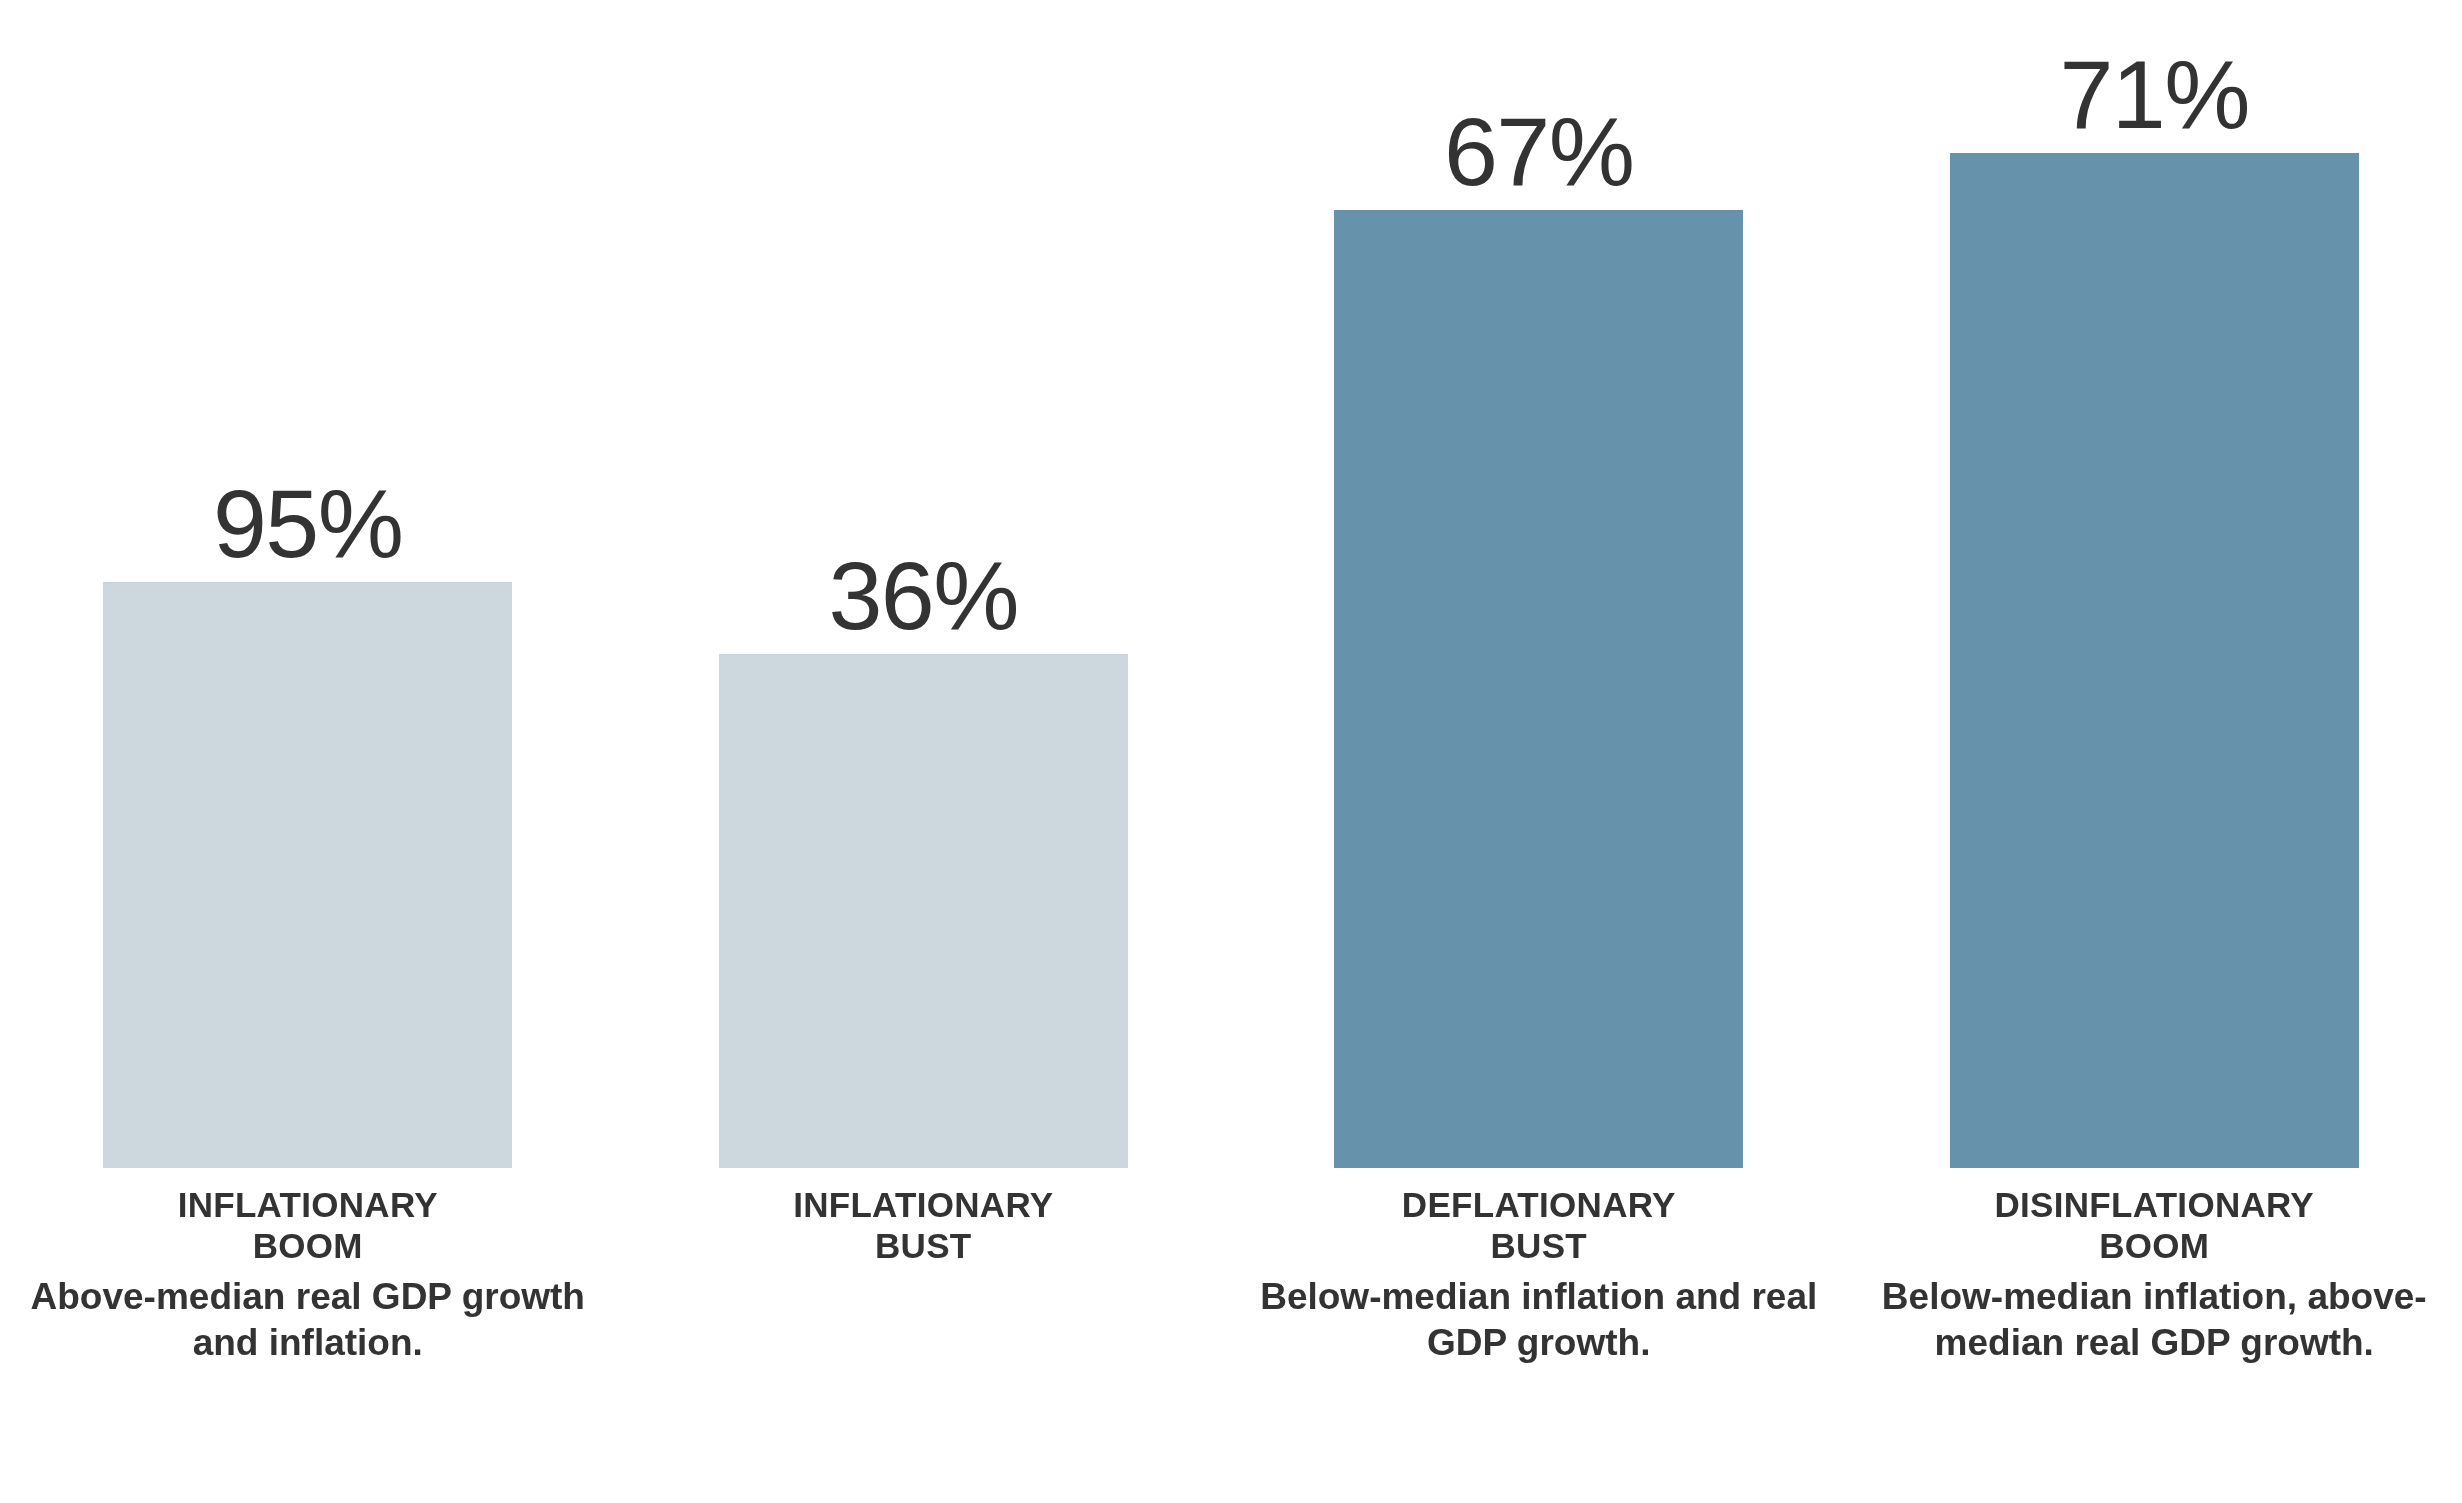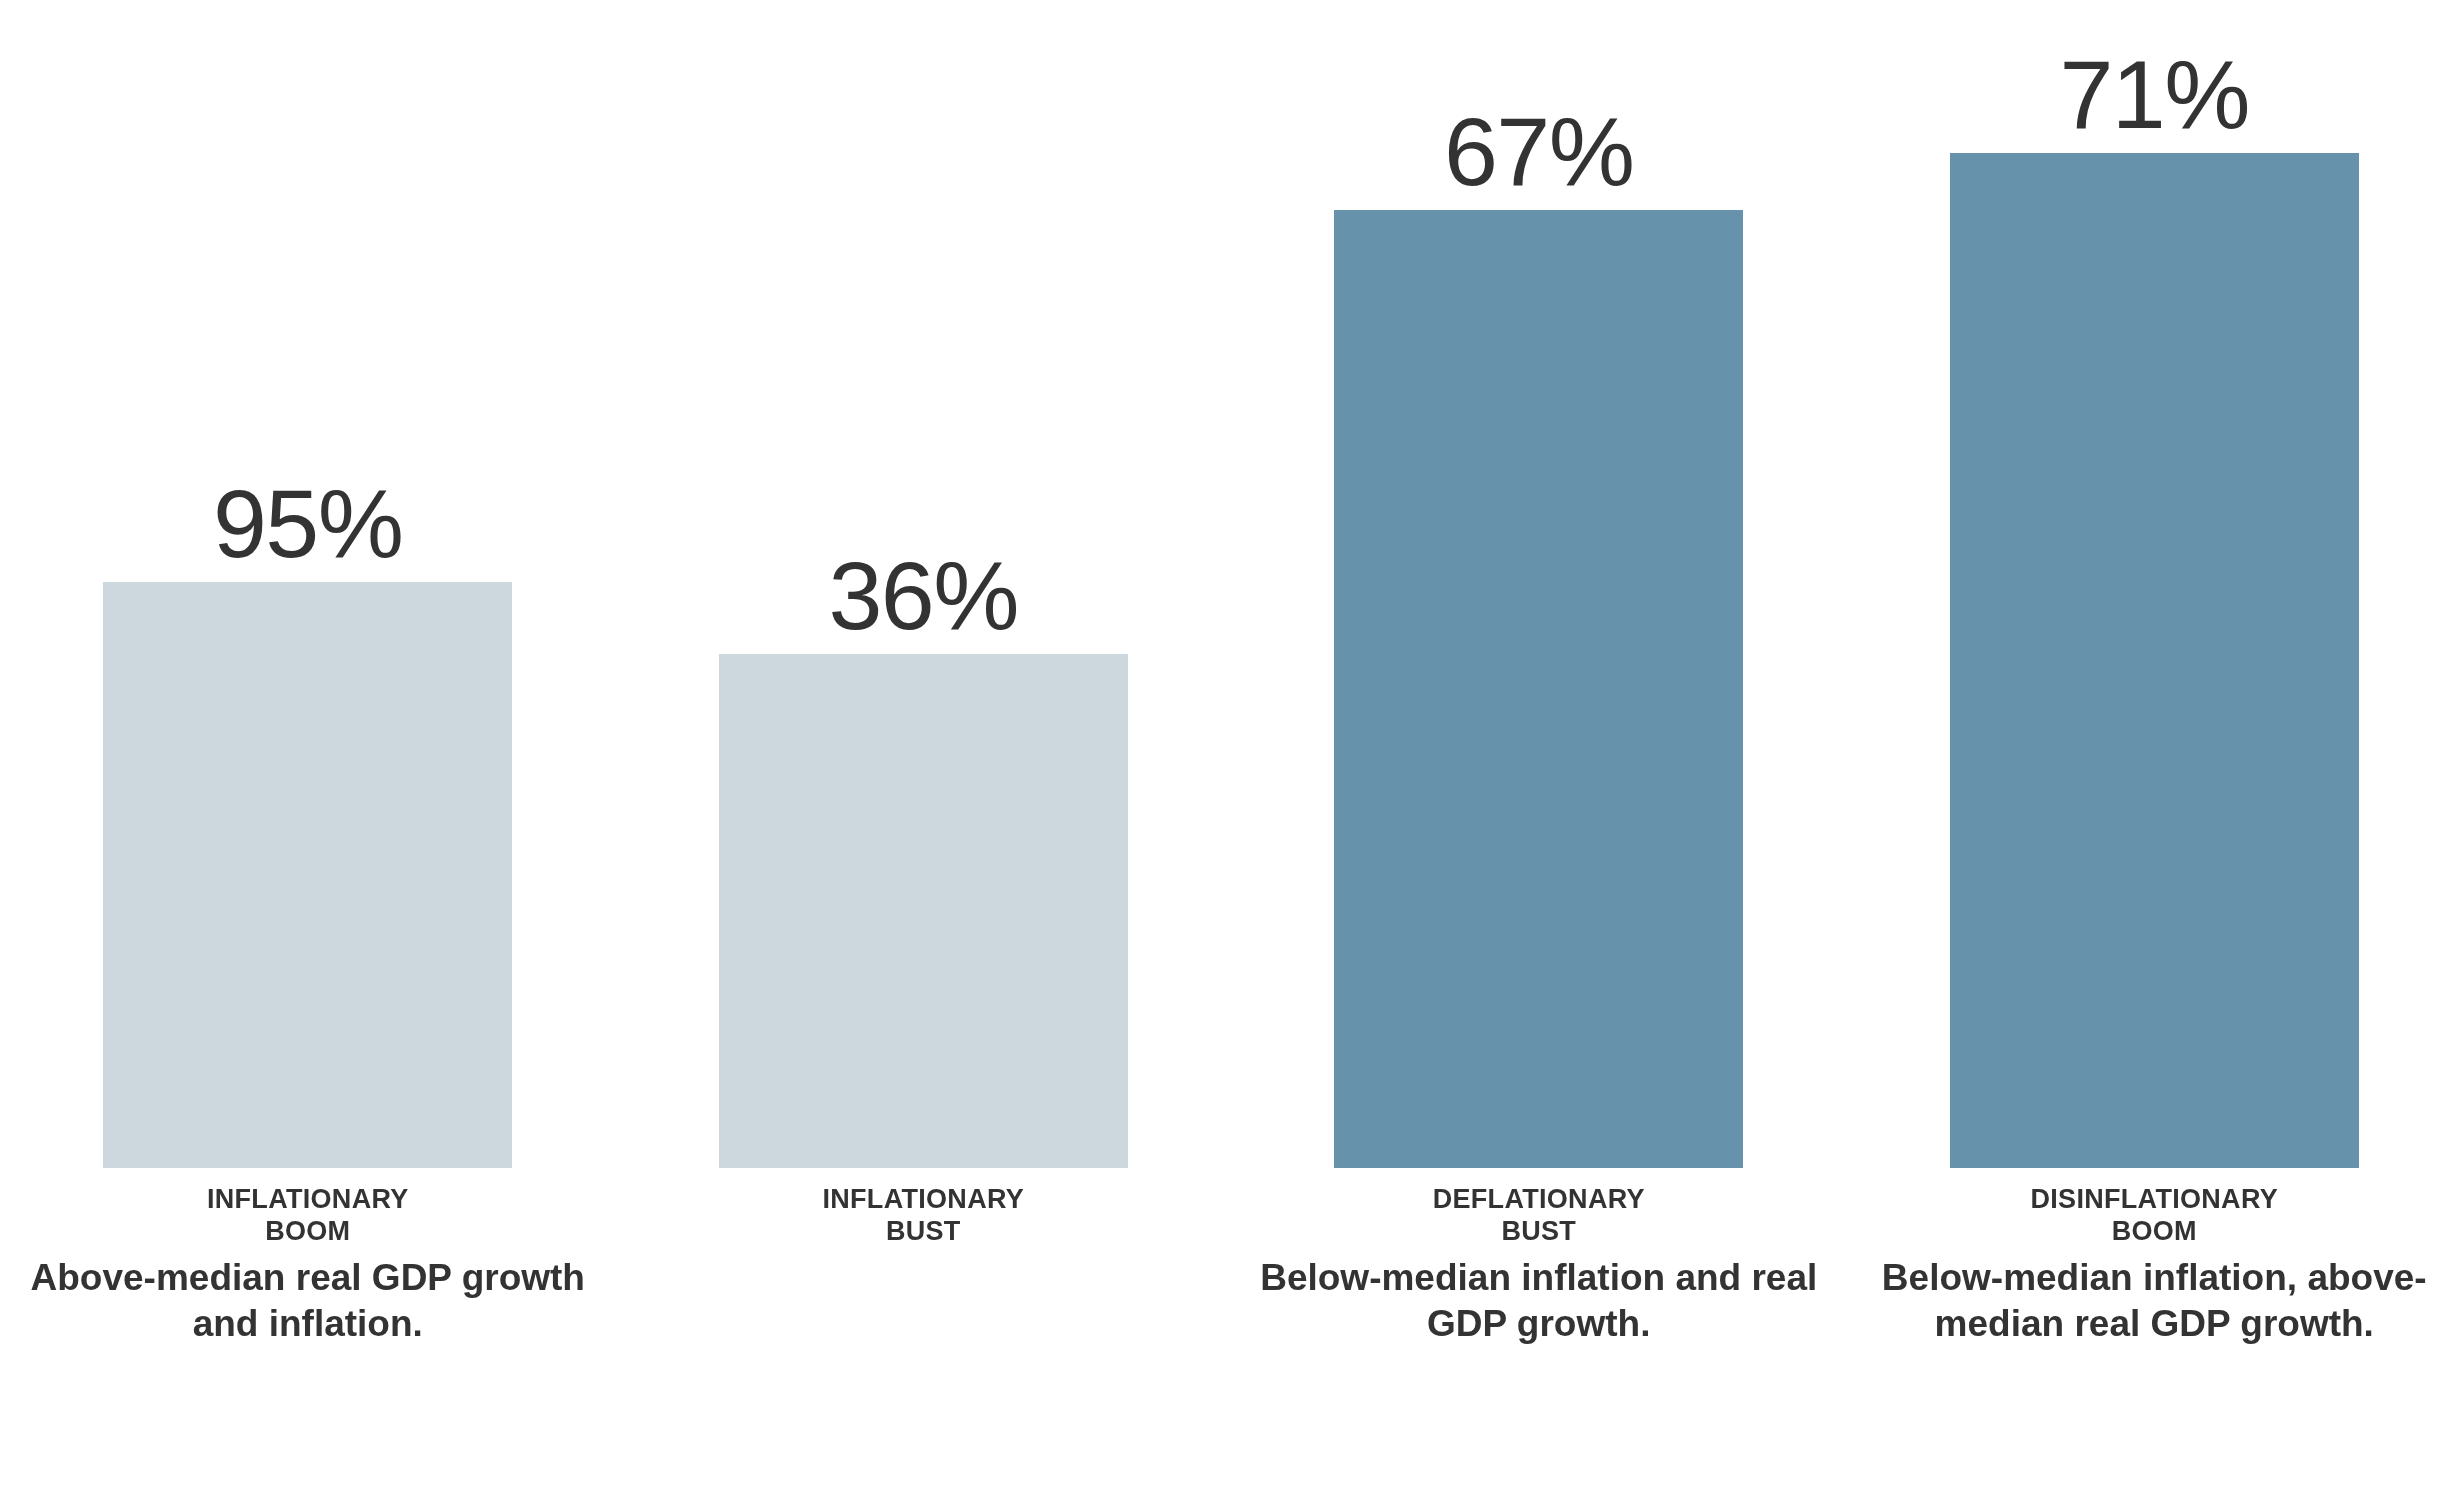--- a/index.html
+++ b/index.html
@@ -66,21 +66,21 @@
   }
   
   .caption-cell {
     width: 100%;
     padding-top: 16.2px;
     display: flex;
     flex-direction: column;
     align-items: center;
   }
   .cat-heading {
-    font-size: 27px;
+    font-size: 35px;
     font-weight: 700;
     line-height: 1.18;
     letter-spacing: 0.3px;
     text-transform: uppercase;
     text-align: center;
     color: #333333;
     max-width: 576px;
   }
   .cat-desc {
     font-size: 37px;

